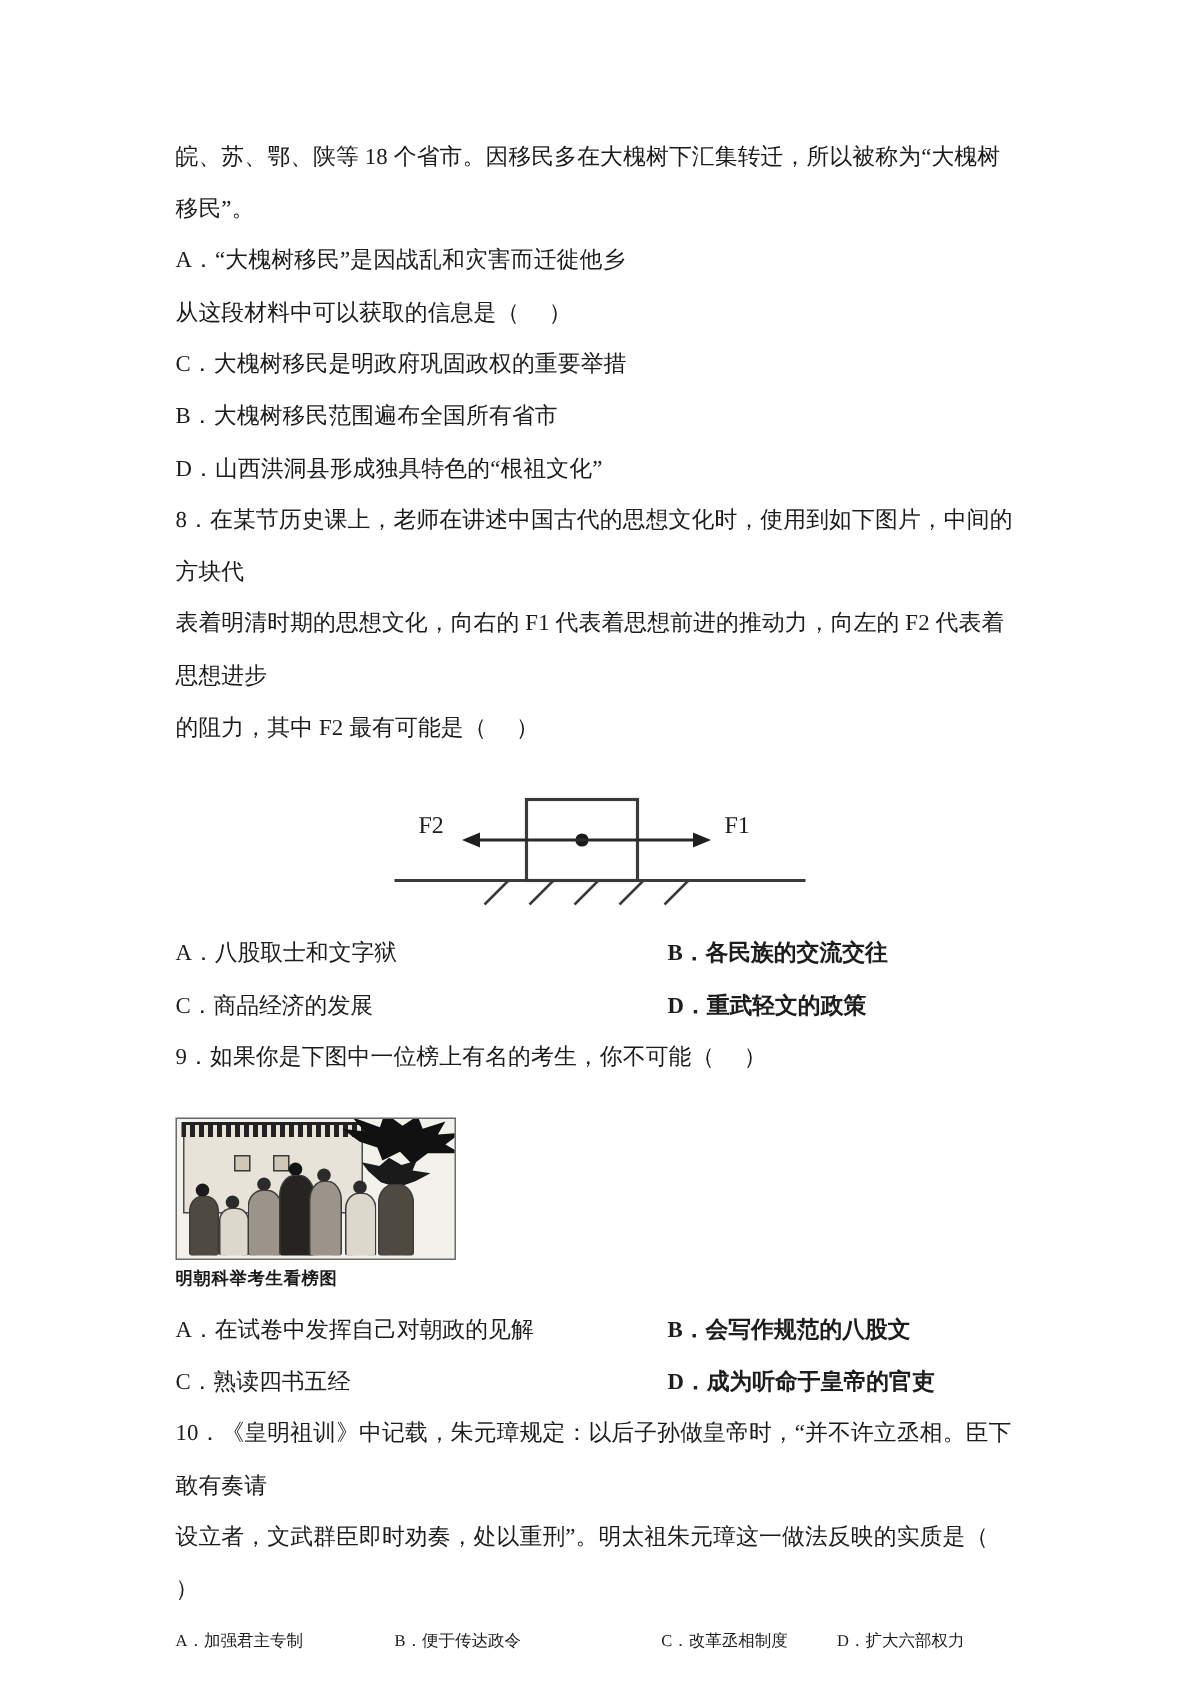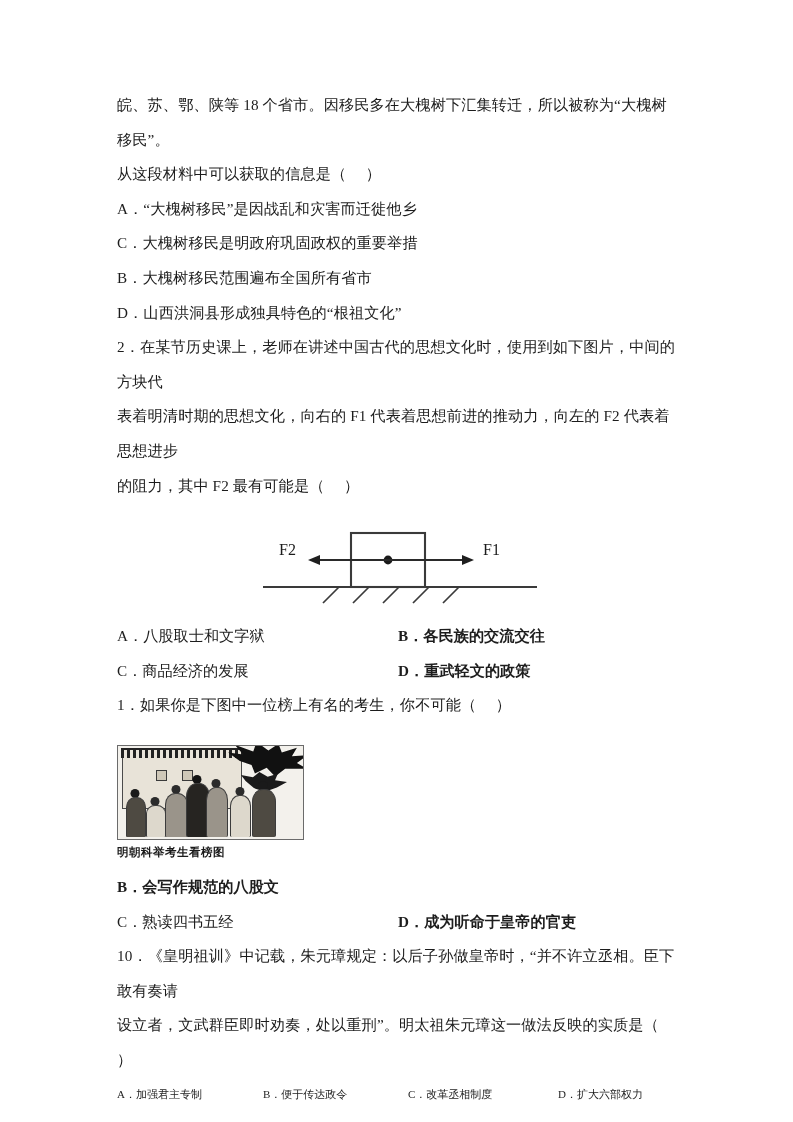--- a/index.html
+++ b/index.html
@@ -33,40 +33,41 @@
     line-height: 34.6px;
     letter-spacing: 0.1px;
     white-space: pre-wrap;
     color: #1c1c1c;
   }
   
   .opt-row {
     display: flex;
     font-size: 15.2px;
     line-height: 34.6px;
+    gap: 47px;
   }
   .opt-row .col-a {
     width: 281px;
     flex: 0 0 281px;
   }
   .opt-row .col-b {
     flex: 1 1 auto;
     font-weight: bold;
   }
   
   .opt-inline {
     display: flex;
     font-size: 11px;
     line-height: 34.6px;
     width: 100%;
   }
   .opt-inline > span { white-space: nowrap; }
   .opt-inline .o1 { flex: 0 0 146px; }
   .opt-inline .o2 { flex: 0 0 145px; }
-  .opt-inline .o3 { flex: 0 0 150px; }
+  .opt-inline .o3 { flex: 0 0 150px; text-align: center; }
   .opt-inline .o4 { flex: 0 0 auto; }
 
   .gap-sm { height: 10px; }
   .gap-md { height: 18px; }
 
   
   .figure-force {
     position: relative;
     height: 96px;
     margin-top: 14px;
@@ -173,27 +174,27 @@
   .fig.black .body{ background: #262421; }
   .fig.black .head{ background: #141414; }
 </style>
 </head>
 <body>
 
 <div class="page">
   <div class="content">
 
     <div class="line">皖、苏、鄂、陕等 18 个省市。因移民多在大槐树下汇集转迁，所以被称为“大槐树移民”。</div>
+    <div class="line">A．“大槐树移民”是因战乱和灾害而迁徙他乡</div>
     <div class="line">从这段材料中可以获取的信息是（     ）</div>
-    <div class="line">A．“大槐树移民”是因战乱和灾害而迁徙他乡</div>
     <div class="line">C．大槐树移民是明政府巩固政权的重要举措</div>
     <div class="line">B．大槐树移民范围遍布全国所有省市</div>
     <div class="line">D．山西洪洞县形成独具特色的“根祖文化”</div>
 
-    <div class="line">2．在某节历史课上，老师在讲述中国古代的思想文化时，使用到如下图片，中间的方块代</div>
+    <div class="line">8．在某节历史课上，老师在讲述中国古代的思想文化时，使用到如下图片，中间的方块代</div>
     <div class="line">表着明清时期的思想文化，向右的 F1 代表着思想前进的推动力，向左的 F2 代表着思想进步</div>
     <div class="line">的阻力，其中 F2 最有可能是（     ）</div>
 
     <div class="figure-force">
       <svg width="300" height="96" viewBox="0 0 300 96">
 
         <rect x="102" y="16" width="74" height="54" fill="#ffffff" stroke="#3a3a3a" stroke-width="2.1"></rect>
 
         <circle cx="139" cy="43" r="4.4" fill="#1a1a1a"></circle>
 
@@ -220,21 +221,21 @@
 
     <div class="opt-row">
       <span class="col-a">A．八股取士和文字狱</span>
       <span class="col-b">B．各民族的交流交往</span>
     </div>
     <div class="opt-row">
       <span class="col-a">C．商品经济的发展</span>
       <span class="col-b">D．重武轻文的政策</span>
     </div>
 
-    <div class="line">1．如果你是下图中一位榜上有名的考生，你不可能（     ）</div>
+    <div class="line">9．如果你是下图中一位榜上有名的考生，你不可能（     ）</div>
 
     <div class="figure-pic">
       <div class="pic-frame">
         <div class="p-wall"></div>
         <div class="p-eave"></div>
         <div class="p-notice" style="left:38px; top:24px;"></div>
         <div class="p-notice" style="left:64px; top:24px;"></div>
         <div class="p-tree"></div>
         <div class="p-tree2"></div>
 
@@ -266,20 +267,21 @@
             <span class="head"></span>
             <span class="body"></span>
           </div>
       </div>
       <div class="pic-caption">明朝科举考生看榜图</div>
     </div>
 
     <div class="gap-sm"></div>
 
     <div class="opt-row">
+      <span class="col-a">A．在试卷中发挥自己对朝政的见解</span>
       <span class="col-b">B．会写作规范的八股文</span>
     </div>
     <div class="opt-row">
       <span class="col-a">C．熟读四书五经</span>
       <span class="col-b">D．成为听命于皇帝的官吏</span>
     </div>
 
     <div class="line">10．《皇明祖训》中记载，朱元璋规定：以后子孙做皇帝时，“并不许立丞相。臣下敢有奏请</div>
     <div class="line">设立者，文武群臣即时劝奏，处以重刑”。明太祖朱元璋这一做法反映的实质是（     ）</div>
     <div class="opt-inline">

